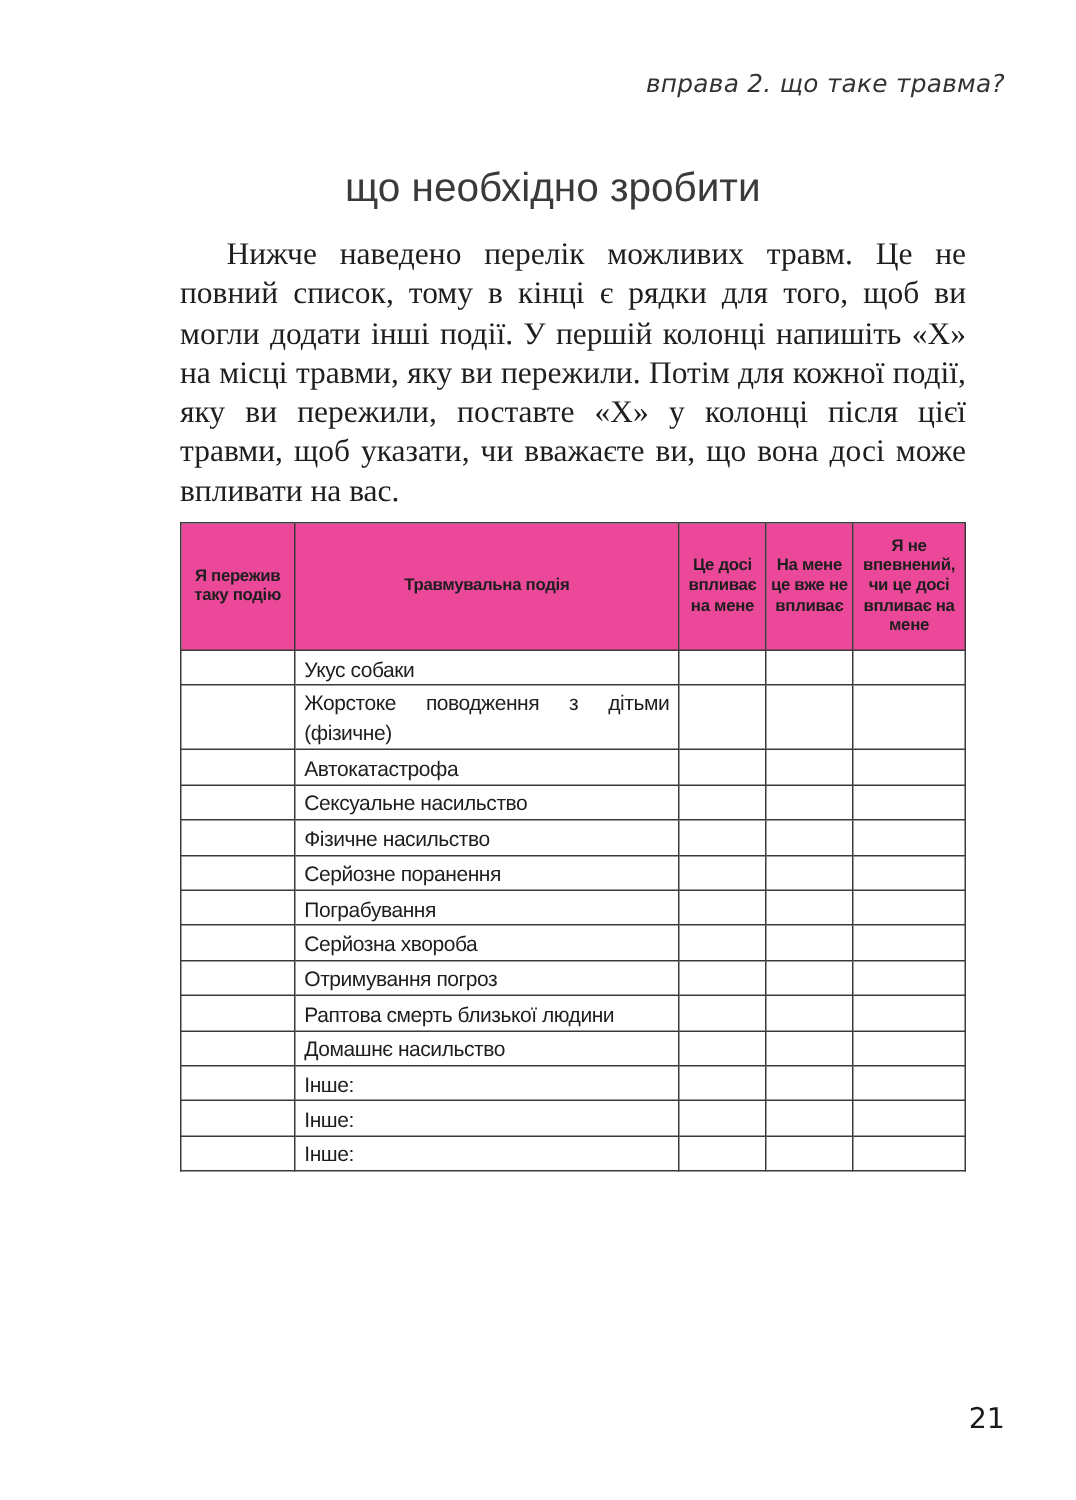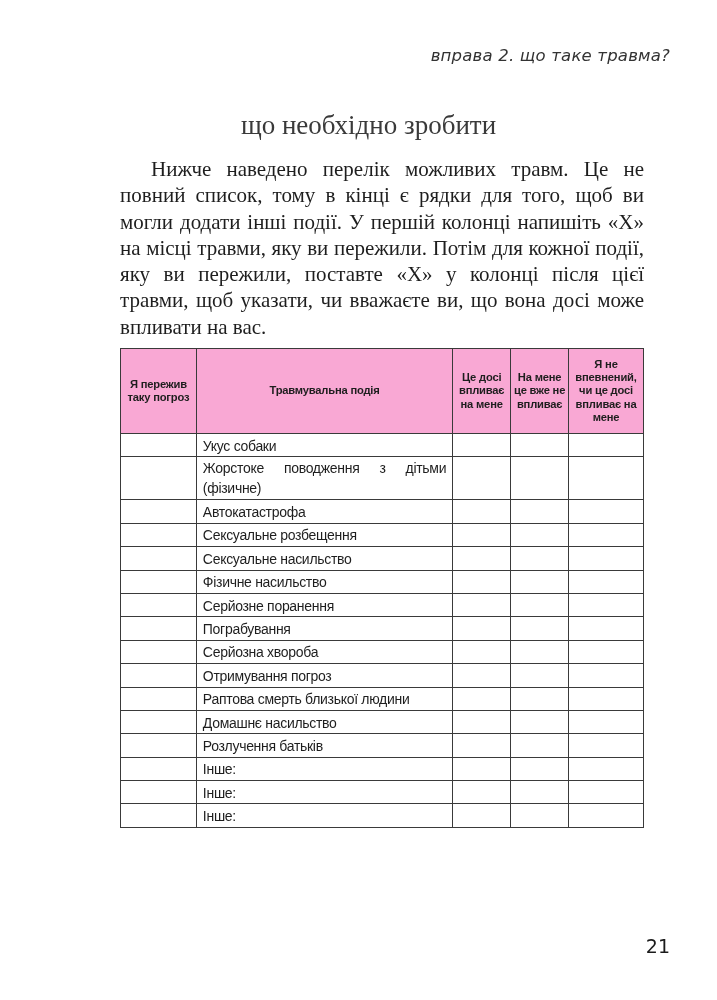--- a/index.html
+++ b/index.html
@@ -7,36 +7,36 @@
     width: 717px; height: 1000px; background: #ffffff; position: relative;
     overflow: hidden; color: #1c1c1c;
   }
   .running-head {
     position: absolute; right: 47px; top: 46px;
     font-family: "DejaVu Sans", sans-serif; font-style: italic;
     font-size: 16.5px; color: #333; letter-spacing: 0.2px;
   }
   .section-title {
     position: absolute; left: 0; right: 0; top: 110px; text-align: center;
-    font-family: Liberation Serif, serif; font-size: 27px; color: #3a3a3a;
+    font-family: Liberation Sans, sans-serif; font-size: 27px; color: #3a3a3a;
     font-weight: normal; margin: 0; padding-left: 20px;
   }
   .intro {
     position: absolute; left: 120px; width: 524px; top: 156px;
     font-family: Liberation Serif, serif; font-size: 21px; line-height: 26.3px;
     text-align: justify; color: #1e1e1e; margin: 0; text-indent: 31px;
   }
   table.trauma {
     position: absolute; left: 120px; top: 348px; width: 524px;
     border-collapse: collapse;
     font-family: "Liberation Sans", sans-serif; font-size: 13.2px; color: #1e1e1e;
   }
   table.trauma th, table.trauma td { border: 1.3px solid #3a3a3a; padding: 0; }
   table.trauma th {
-    background: #f9a8d4; font-weight: bold; font-size: 11.2px; line-height: 13.3px;
+    background: #ec4899; font-weight: bold; font-size: 11.2px; line-height: 13.3px;
     text-align: center; vertical-align: middle; height: 84px; letter-spacing: -0.2px;
     transform-origin: center;
     margin-left: 17px;
   }
   col.c1 { width: 76px; } col.c2 { width: 257px; } col.c3 { width: 58px; }
   col.c4 { width: 58px; } col.c5 { width: 75px; }
   table.trauma td { height: 21.4px; }
   table.trauma td.event {
     padding: 1px 6px 0 6px; line-height: 20px; text-align: justify;
     font-size: 14px; letter-spacing: -0.3px;
@@ -59,21 +59,21 @@
 <table class="trauma">
   <colgroup>
     <col class="c1">
       <col class="c2">
       <col class="c3">
       <col class="c4">
       <col class="c5">
   </colgroup>
   <thead>
     <tr>
-      <th>Я пережив таку погроз</th>
+      <th>Я пережив таку подію</th>
       <th>Травмувальна подія</th>
       <th>Це досі впливає на мене</th>
       <th>На мене це вже не впливає</th>
       <th>Я не впевнений, чи це досі впливає на мене</th>
     </tr>
   </thead>
   <tbody id="trauma-body">
       <tr>
         <td></td>
         <td class="event">Укус собаки</td>
@@ -84,27 +84,20 @@
       <tr>
         <td></td>
         <td class="event two">Жорстоке поводження з дітьми (фізичне)</td>
         <td></td>
         <td></td>
         <td></td>
       </tr>
       <tr>
         <td></td>
         <td class="event">Автокатастрофа</td>
-        <td></td>
-        <td></td>
-        <td></td>
-      </tr>
-      <tr>
-        <td></td>
-        <td class="event">Сексуальне розбещення</td>
         <td></td>
         <td></td>
         <td></td>
       </tr>
       <tr>
         <td></td>
         <td class="event">Сексуальне насильство</td>
         <td></td>
         <td></td>
         <td></td>
@@ -153,27 +146,20 @@
       </tr>
       <tr>
         <td></td>
         <td class="event">Домашнє насильство</td>
         <td></td>
         <td></td>
         <td></td>
       </tr>
       <tr>
         <td></td>
-        <td class="event">Розлучення батьків</td>
-        <td></td>
-        <td></td>
-        <td></td>
-      </tr>
-      <tr>
-        <td></td>
         <td class="event">Інше:</td>
         <td></td>
         <td></td>
         <td></td>
       </tr>
       <tr>
         <td></td>
         <td class="event">Інше:</td>
         <td></td>
         <td></td>

